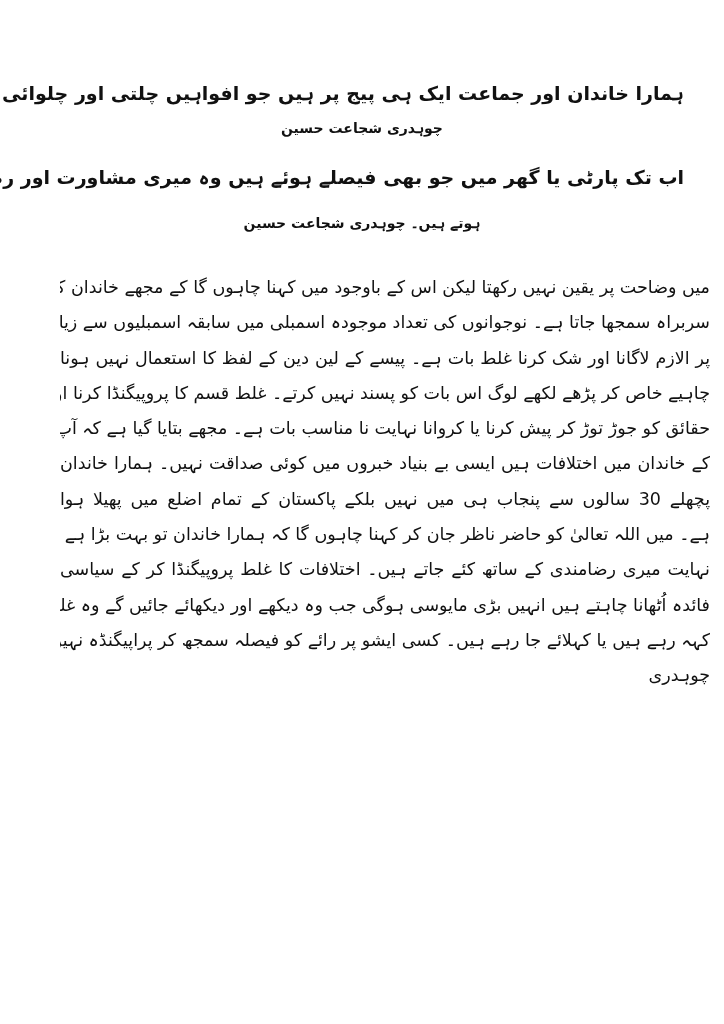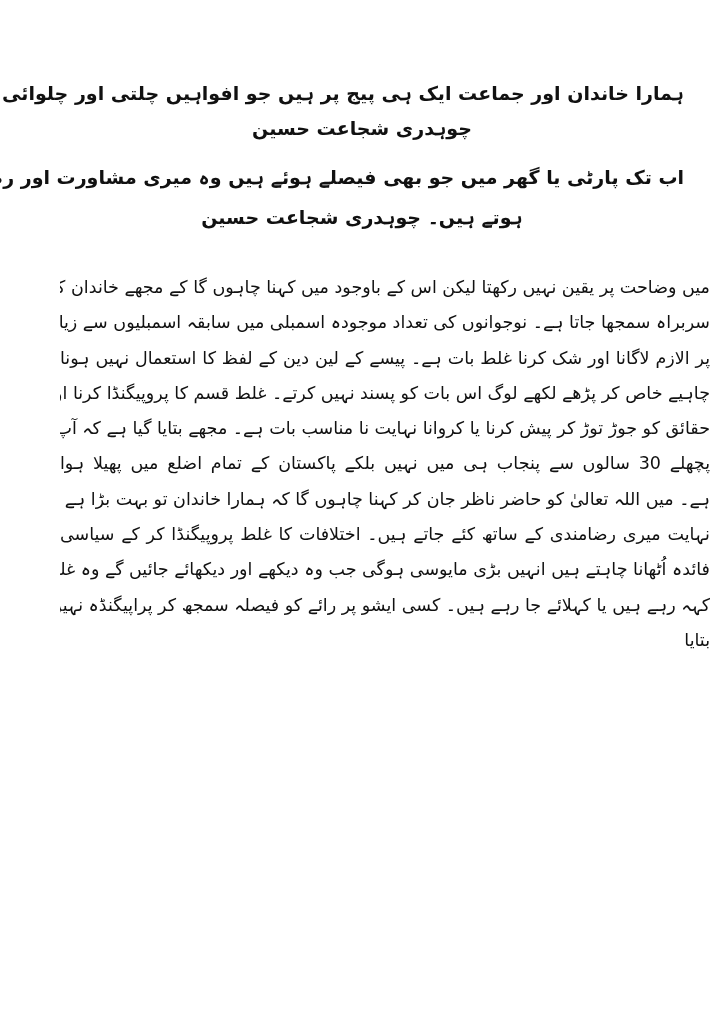--- a/index.html
+++ b/index.html
@@ -30,22 +30,22 @@
       text-align: center;
       direction: rtl;
       font-weight: bold;
       font-size: 19px;
       line-height: 30px;
       white-space: nowrap;
     }
     .headline.h1 { top: 78px; }
     .headline.h2 { top: 113px; }
     .headline.h3 { top: 162px; }
-    .headline.h4 { top: 202px; }
-    .byline { font-size: 19px; }
+    .headline.h4 { top: 208px; }
+    .byline { font-size: 14px; }
 
     .body-text {
       position: absolute;
       left: 60px;
       width: 650px;
       top: 270px;
       direction: rtl;
     }
     .body-line {
       display: block;
@@ -81,21 +81,22 @@
   <div class="headline h4 byline">
     <span>ہوتے ہیں۔ چوہدری شجاعت حسین</span>
   </div>
 
   <div class="body-text">
     <div class="body-line">میں وضاحت پر یقین نہیں رکھتا لیکن اس کے باوجود میں کہنا چاہوں گا کے مجھے خاندان کا</div>
     <div class="body-line">سربراہ سمجھا جاتا ہے۔ نوجوانوں کی تعداد موجودہ اسمبلی میں سابقہ اسمبلیوں سے زیادہ ہے ان</div>
     <div class="body-line">پر الازم لاگانا اور شک کرنا غلط بات ہے۔ پیسے کے لین دین کے لفظ کا استعمال نہیں ہونا</div>
     <div class="body-line">چاہیے خاص کر پڑھے لکھے لوگ اس بات کو پسند نہیں کرتے۔ غلط قسم کا پروپیگنڈا کرنا اور</div>
     <div class="body-line">حقائق کو جوڑ توڑ کر پیش کرنا یا کروانا نہایت نا مناسب بات ہے۔ مجھے بتایا گیا ہے کہ آپ</div>
+    <div class="body-line">کے خاندان میں اختلافات ہیں ایسی بے بنیاد خبروں میں کوئی صداقت نہیں۔ ہمارا خاندان</div>
     <div class="body-line">پچھلے 30 سالوں سے پنجاب ہی میں نہیں بلکے پاکستان کے تمام اضلع میں پھیلا ہوا</div>
     <div class="body-line">ہے۔ میں اللہ تعالیٰ کو حاضر ناظر جان کر کہنا چاہوں گا کہ ہمارا خاندان تو بہت بڑا ہے لیکن</div>
     <div class="body-line">نہایت میری رضامندی کے ساتھ کئے جاتے ہیں۔ اختلافات کا غلط پروپیگنڈا کر کے سیاسی</div>
     <div class="body-line">فائدہ اُٹھانا چاہتے ہیں انہیں بڑی مایوسی ہوگی جب وہ دیکھے اور دیکھائے جائیں گے وہ غلط</div>
     <div class="body-line">کہہ رہے ہیں یا کہلائے جا رہے ہیں۔ کسی ایشو پر رائے کو فیصلہ سمجھ کر پراپیگنڈہ نہیں کرنا</div>
-    <div class="body-line last">بتایا</div>
+    <div class="body-line last">چوہدری</div>
   </div>
 
 </div>
 
 </body></html>

